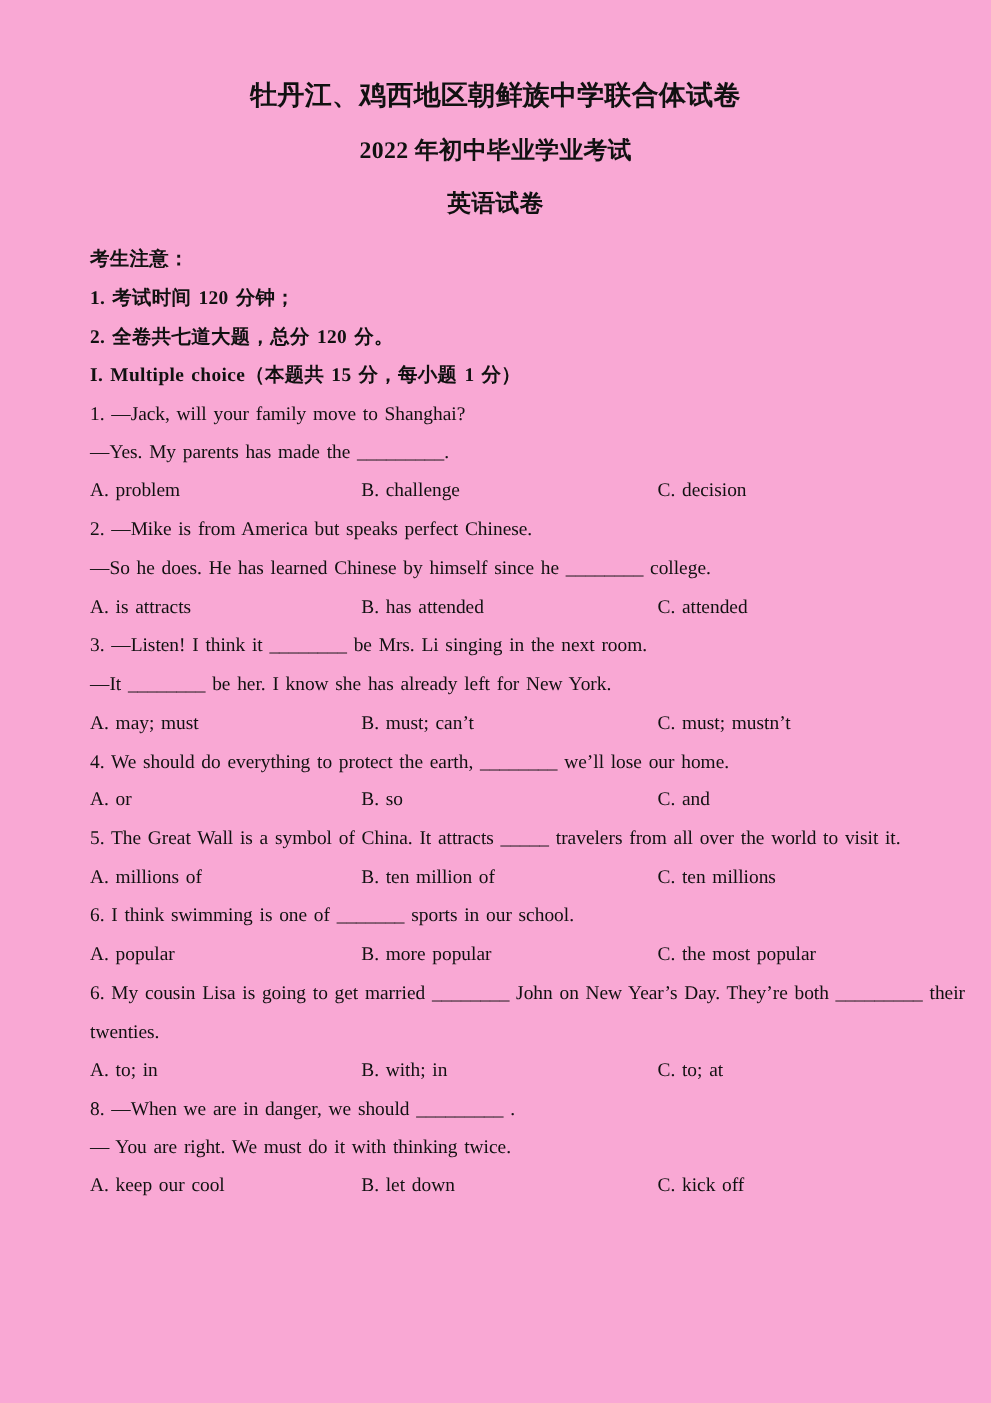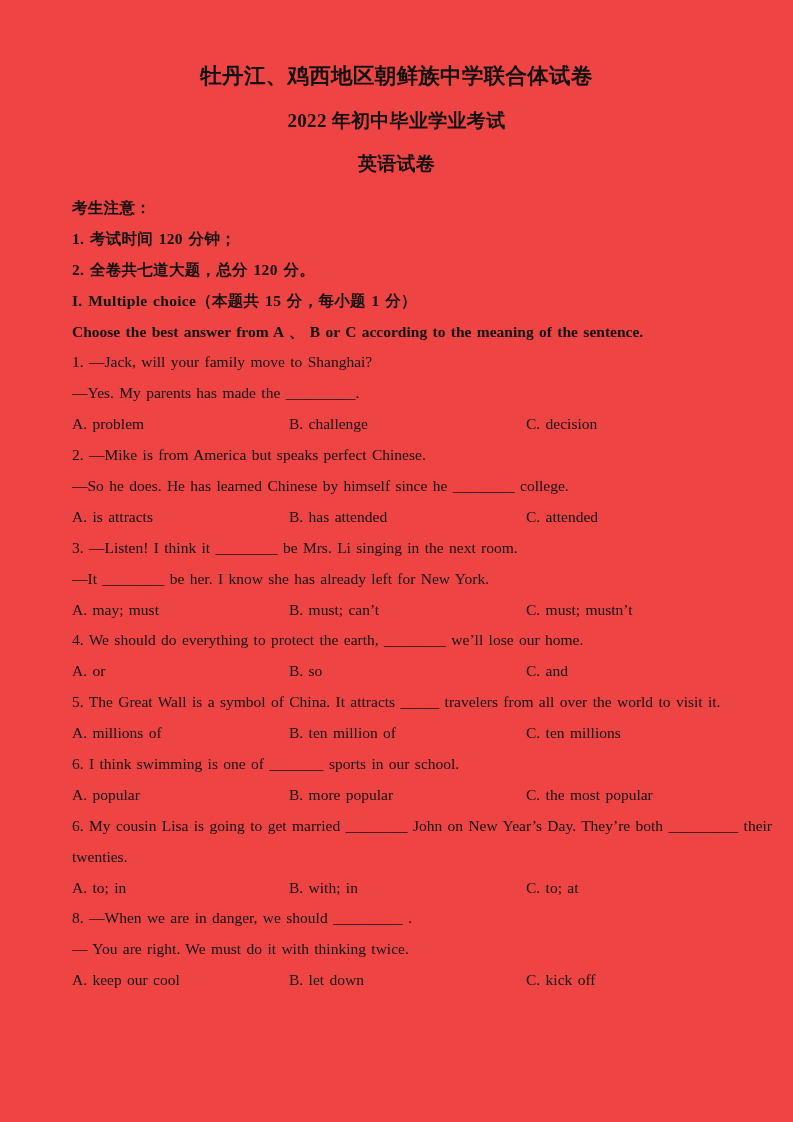--- a/index.html
+++ b/index.html
@@ -1,21 +1,21 @@
 <!DOCTYPE html>
 <html><head>
 <meta charset="utf-8">
 <style>
   html, body { margin: 0; padding: 0; background: #e8e8e8; }
   .page {
     position: relative;
     width: 793px;
     height: 1122px;
     margin: 0 auto;
-    background: #ef4444;
+    background: #f9a8d4;
     color: #111111;
     font-family: "Liberation Serif", "DejaVu Serif", serif;
     overflow: hidden;
   }
   .titles {
     position: absolute;
     top: 55px;
     left: 0;
     width: 100%;
     text-align: center;
@@ -52,21 +52,20 @@
     <div class="title-line title-sub cjk">英语试卷</div>
   </div>
 
   <div class="docbody">
 
     <div class="line bold cjk">考生注意：</div>
     <div class="line bold cjk">1. 考试时间 120 分钟；</div>
     <div class="line bold cjk">2. 全卷共七道大题，总分 120 分。</div>
 
     <div class="line bold cjk">I. Multiple choice（本题共 15 分，每小题 1 分）</div>
-    <div class="line bold">Choose the best answer from A 、 B or C according to the meaning of the sentence.</div>
 
     <div class="line">1. —Jack, will your family move to Shanghai?</div>
     <div class="line">—Yes. My parents has made the _________.</div>
     <div class="line opts">
       <span class="opt">A. problem</span>
       <span class="opt opt-b">B. challenge</span>
       <span class="opt opt-c">C. decision</span>
     </div>
 
     <div class="line">2. —Mike is from America but speaks perfect Chinese.</div>

